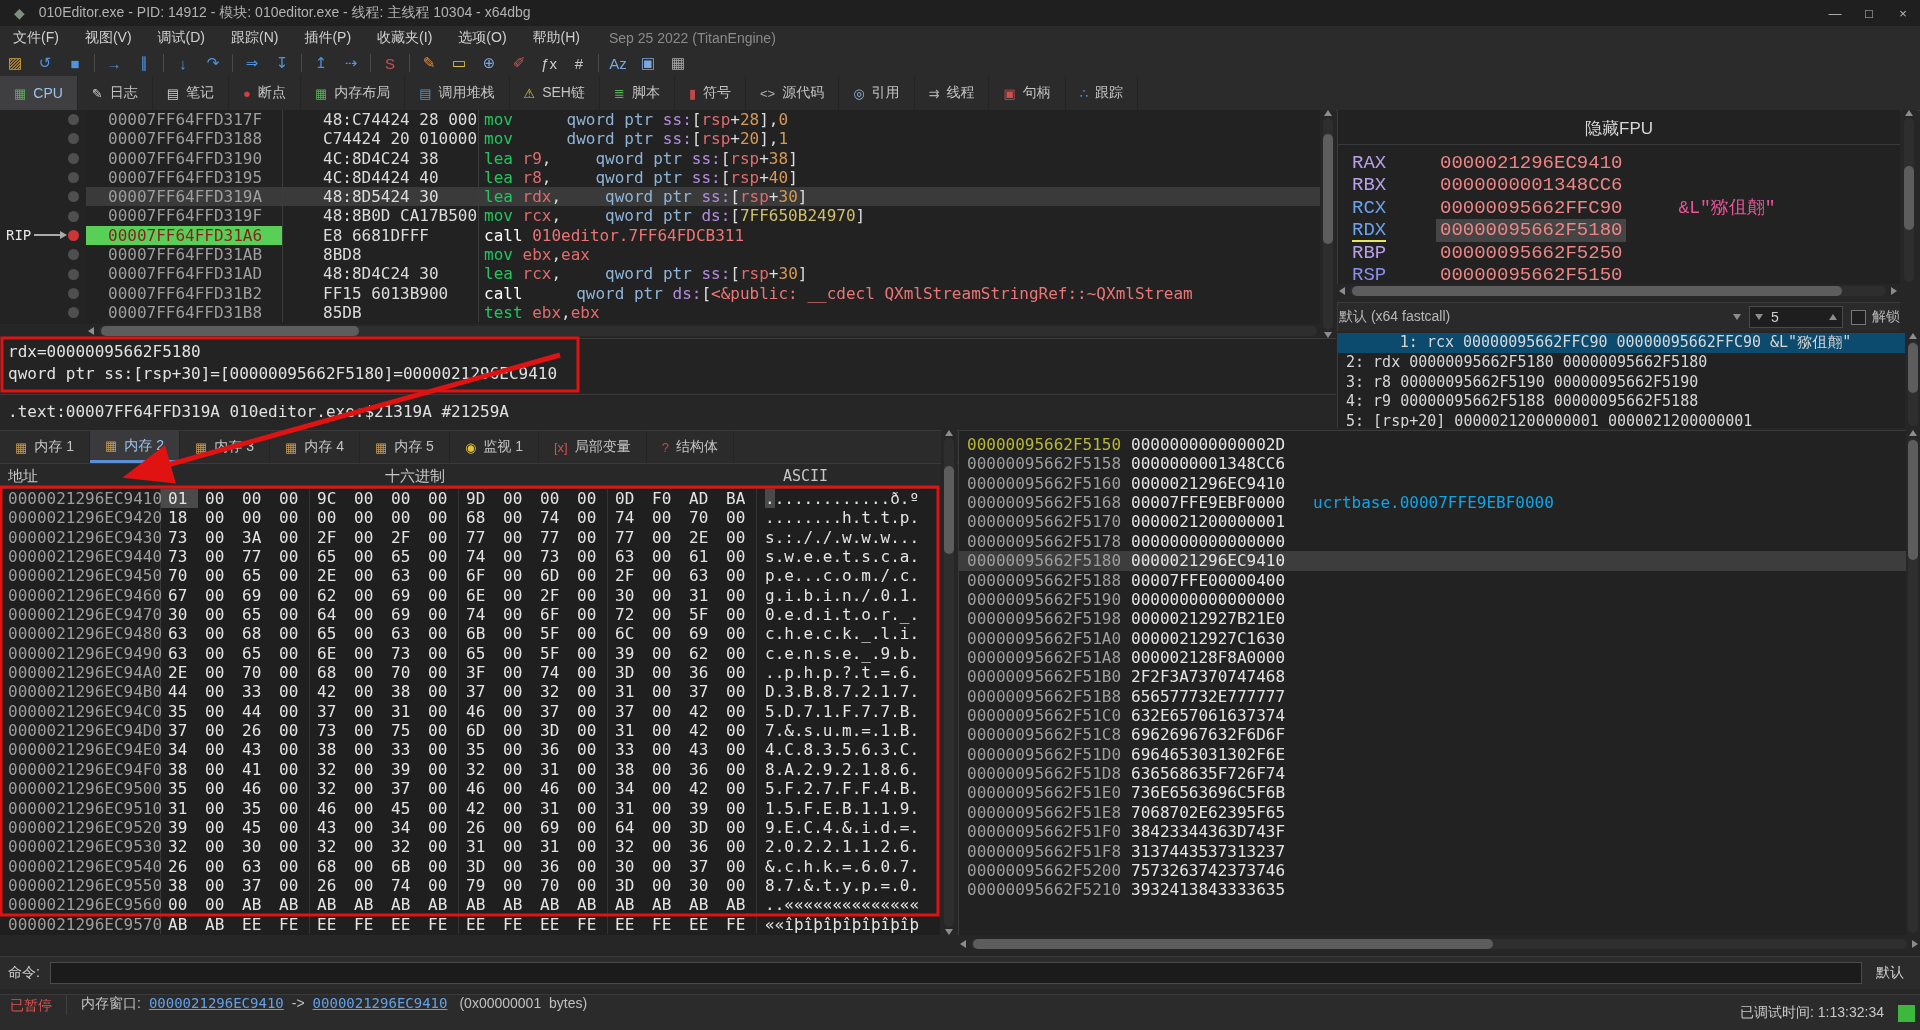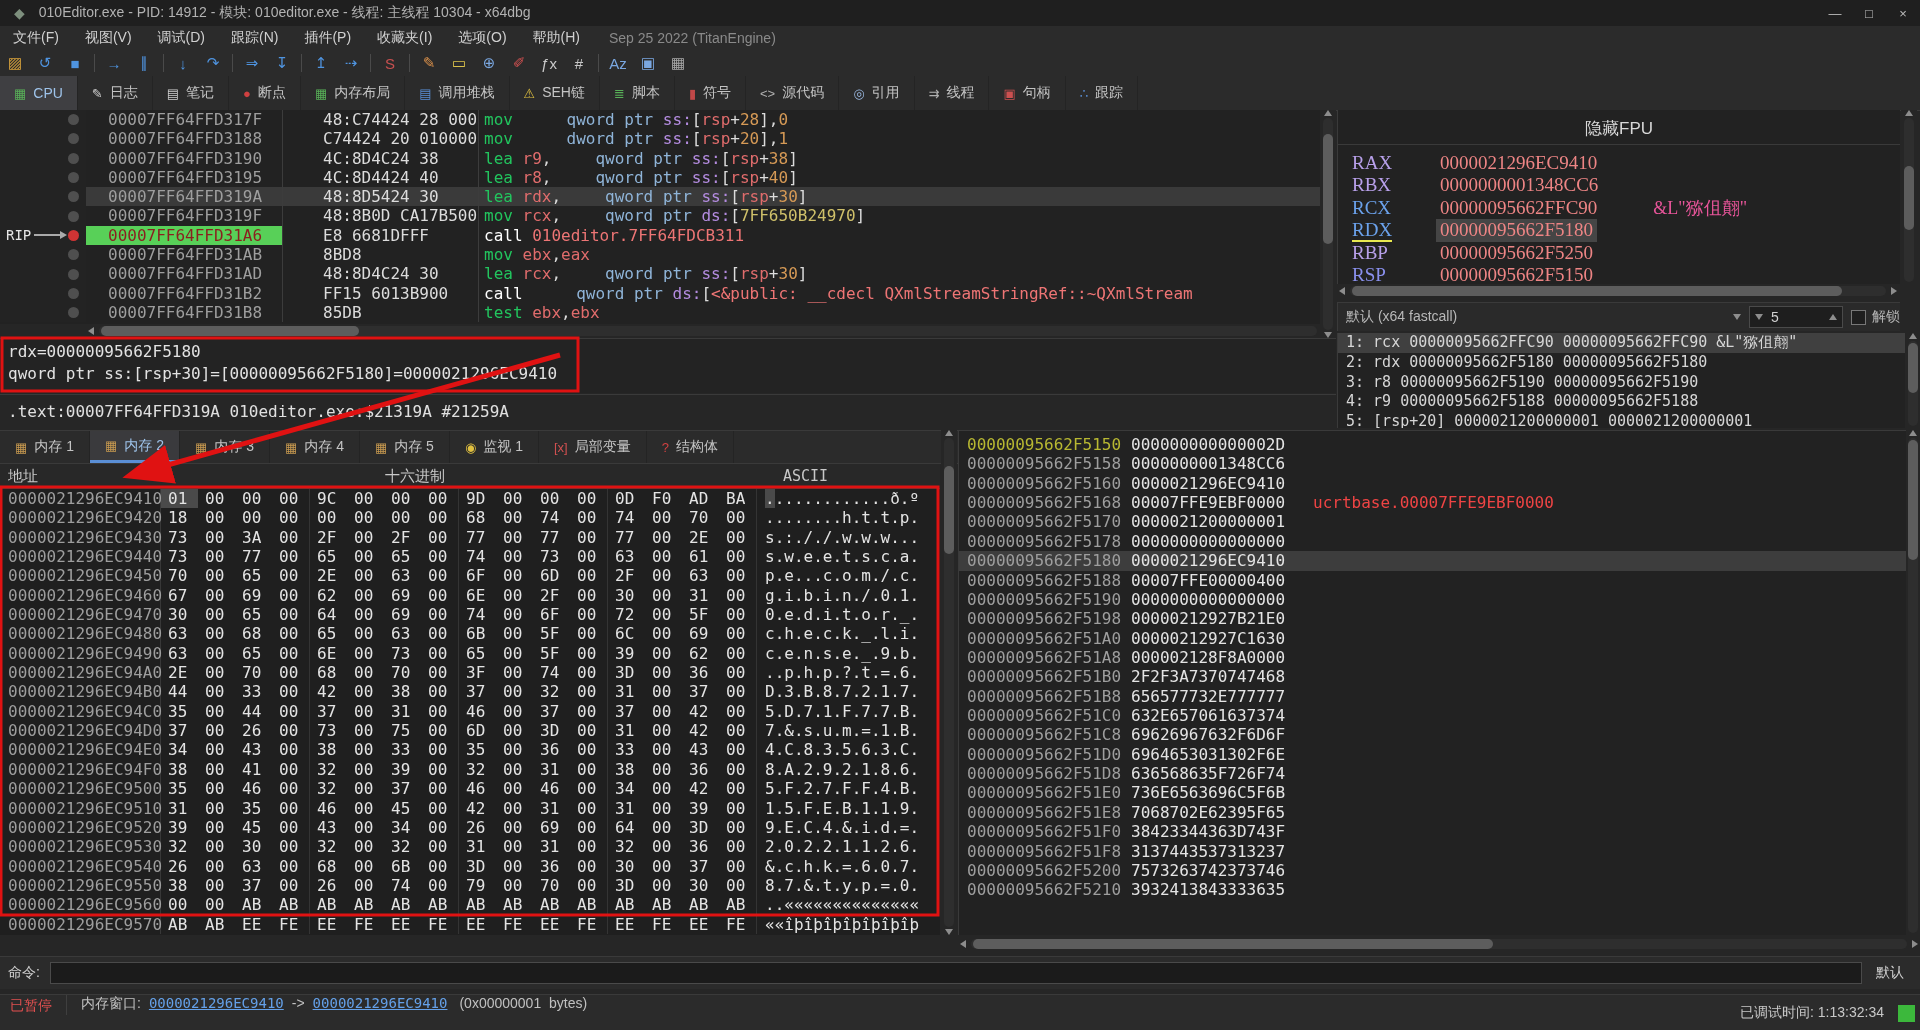--- a/index.html
+++ b/index.html
@@ -46,36 +46,36 @@
   .vtrack{flex:1;width:10px;background:#2e2e2e;border-radius:5px;position:relative;margin:2px 0;}
   .vthumb{position:absolute;left:0;width:10px;background:#5d5d5d;border-radius:5px;}
   .tri{width:0;height:0;border-style:solid;flex:0 0 auto;}
   .tri-up{border-width:0 4px 6px 4px;border-color:transparent transparent #8d8d8d transparent;}
   .tri-down{border-width:6px 4px 0 4px;border-color:#8d8d8d transparent transparent transparent;}
   .tri-left{border-width:4px 6px 4px 0;border-color:transparent #8d8d8d transparent transparent;margin:0 2px;}
   .tri-right{border-width:4px 0 4px 6px;border-color:transparent transparent transparent #8d8d8d;margin:0 2px;}
   
   #regs{position:absolute;left:1337px;top:110px;width:562px;height:174px;background:#222;border-left:1px solid #3a3a3a;overflow:hidden;}
   #regtitle{text-align:center;font-size:17px;color:#d8d8d8;padding-top:7px;height:27px;border-bottom:1px solid #3a3a3a;}
-  .rrow{display:flex;height:22.4px;line-height:22.4px;font-family:Liberation Serif, serif;font-size:19px;padding-left:14px;align-items:center;}
+  .rrow{display:flex;height:22.4px;line-height:22.4px;font-family:Liberation Mono, monospace;font-size:19px;padding-left:14px;align-items:center;}
   .rn{width:84px;flex:0 0 84px;}
   .rn.purple{color:#b8a0ea;} .rn.blue{color:#6ba2ec;} .rn.blue2{color:#8a90ee;}
   .rn span{display:inline-block;line-height:20px;}
   .rv{color:#ee8585;padding:0 4px;}
   .rv.sel{background:#454545;}
   .rcomment{color:#e8559a;margin-left:52px;font-size:18px;white-space:pre;}
   
   #fastcall{position:absolute;left:1337px;top:302px;width:562px;height:28px;background:#2a2a2a;border-left:1px solid #3a3a3a;border-top:1px solid #3a3a3a;display:flex;align-items:center;font-size:14px;color:#b8b8b8;}
-  #fclabel{margin-left:8px;text-align:center;}
+  #fclabel{margin-left:1px;text-align:center;}
   #fcspin{width:92px;height:20px;border:1px solid #4a4a4a;background:#1e1e1e;display:flex;align-items:center;margin:0 8px;color:#d0d0d0;}
   #fcspin .val{flex:1;padding-left:8px;}
   #fccheck{width:13px;height:13px;border:1px solid #777;background:#1e1e1e;margin-right:6px;}
   #args{position:absolute;left:1337px;top:333px;width:567px;height:95px;background:#222;border-left:1px solid #3a3a3a;overflow:hidden;}
   .arow{height:19.8px;line-height:19.8px;font-family:"DejaVu Sans Mono",monospace;font-size:15px;color:#d6d6d6;padding-left:8px;white-space:pre;overflow:hidden;}
-  .arow.sel{background:#404040;}
+  .arow.sel{background:#0c4a6e;text-align:center;}
   
   #infopanel{position:absolute;left:0;top:338px;width:1336px;height:54px;background:#232323;border-top:1px solid #3a3a3a;}
   .iline{font-family:"DejaVu Sans Mono",monospace;font-size:16px;color:#e2e2e2;padding-left:8px;height:19px;line-height:19px;margin-top:3px;white-space:pre;}
   #textline{position:absolute;left:0;top:394px;width:1336px;height:34px;background:#262626;border-top:1px solid #3a3a3a;font-family:"DejaVu Sans Mono",monospace;font-size:16px;color:#e0e0e0;line-height:34px;padding-left:8px;box-sizing:border-box;white-space:pre;}
   
   #memtabs{position:absolute;left:0;top:430px;width:958px;height:34px;background:#2b2b2b;display:flex;border-top:1px solid #3a3a3a;border-bottom:1px solid #3a3a3a;box-sizing:border-box;}
   .mtab{display:flex;align-items:center;padding:0 15px;border-right:1px solid #242424;font-size:14px;color:#c4c4c4;}
   .mtab.active{background:#3a3a3d;color:#9ec3ea;border-bottom:3px solid #5a8fd6;}
   #dumpheader{position:absolute;left:0;top:464px;width:940px;height:24px;background:#282828;font-size:15px;color:#c8c8c8;border-bottom:1px solid #3a3a3a;}
   #dh-addr{position:absolute;left:8px;top:3px;}
@@ -88,21 +88,21 @@
   .xb{width:37px;flex:0 0 37px;padding-left:7px;box-sizing:border-box;color:#e4e4e4;}
   .xs{padding-left:8px;color:#e4e4e4;white-space:pre;}
   .selb{background:#4a4a4a;}
   
   #stack{position:absolute;left:958px;top:430px;width:948px;height:505px;background:#222;border-top:1px solid #3a3a3a;border-left:1px solid #3a3a3a;overflow:hidden;box-sizing:border-box;}
   .sr{display:flex;height:19.36px;line-height:19.36px;font-family:"DejaVu Sans Mono",monospace;font-size:16px;}
   .sr.sel{background:#3d3d3d;}
   .sa{width:166px;flex:0 0 166px;padding-left:8px;box-sizing:border-box;color:#9e9e9e;}
   .sa.hl{color:#b8b832;}
   .sv{width:176px;flex:0 0 176px;padding-left:6px;box-sizing:border-box;color:#e4e4e4;}
-  .sc{padding-left:12px;color:#ef4444;white-space:pre;}
+  .sc{padding-left:12px;color:#0ea5e9;white-space:pre;}
   
   #cmdbar{position:absolute;left:0;top:956px;width:1920px;height:32px;background:#2b2b2b;border-top:1px solid #3a3a3a;display:flex;align-items:center;font-size:14px;}
   #cmdlabel{margin:0 10px 0 8px;color:#d0d0d0;}
   #cmdinput{flex:1;height:20px;background:#1b1b1b;border:1px solid #4a4a4a;color:#ddd;font-family:"DejaVu Sans Mono",monospace;font-size:13px;padding:0 6px;}
   #cmdright{margin:0 16px 0 14px;color:#d0d0d0;display:flex;align-items:center;gap:6px;}
   #statusbar{position:absolute;left:0;top:994px;width:1920px;height:36px;background:#2b2b2b;border-top:1px solid #3a3a3a;display:flex;font-size:14px;}
   #st-paused{color:#e05050;padding:0 14px 0 10px;border-right:1px solid #3f3f3f;height:20px;line-height:20px;}
   #st-mem{margin-left:14px;color:#c0c0c0;}
   .stlink{font-family:"DejaVu Sans Mono",monospace;color:#64a0e8;text-decoration:underline;margin:0 8px;font-size:14px;}
   #st-size{color:#c0c0c0;margin-left:4px;}

